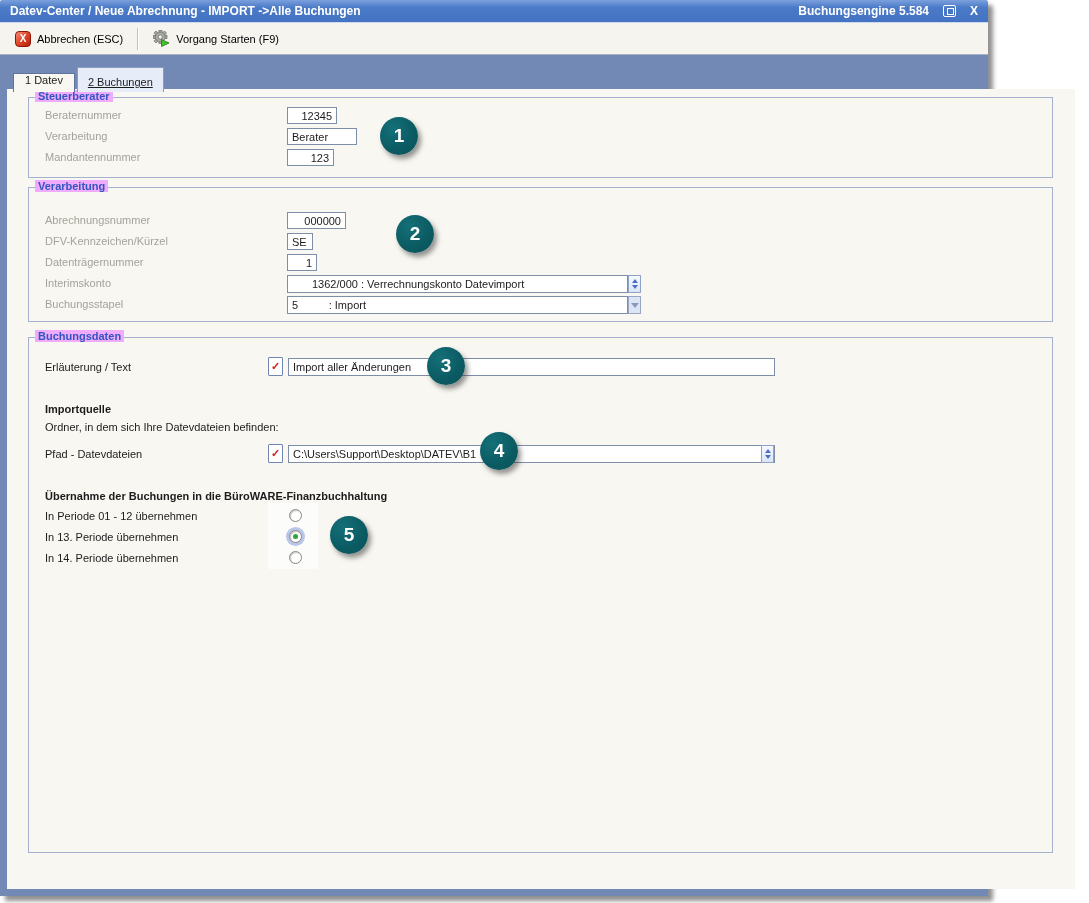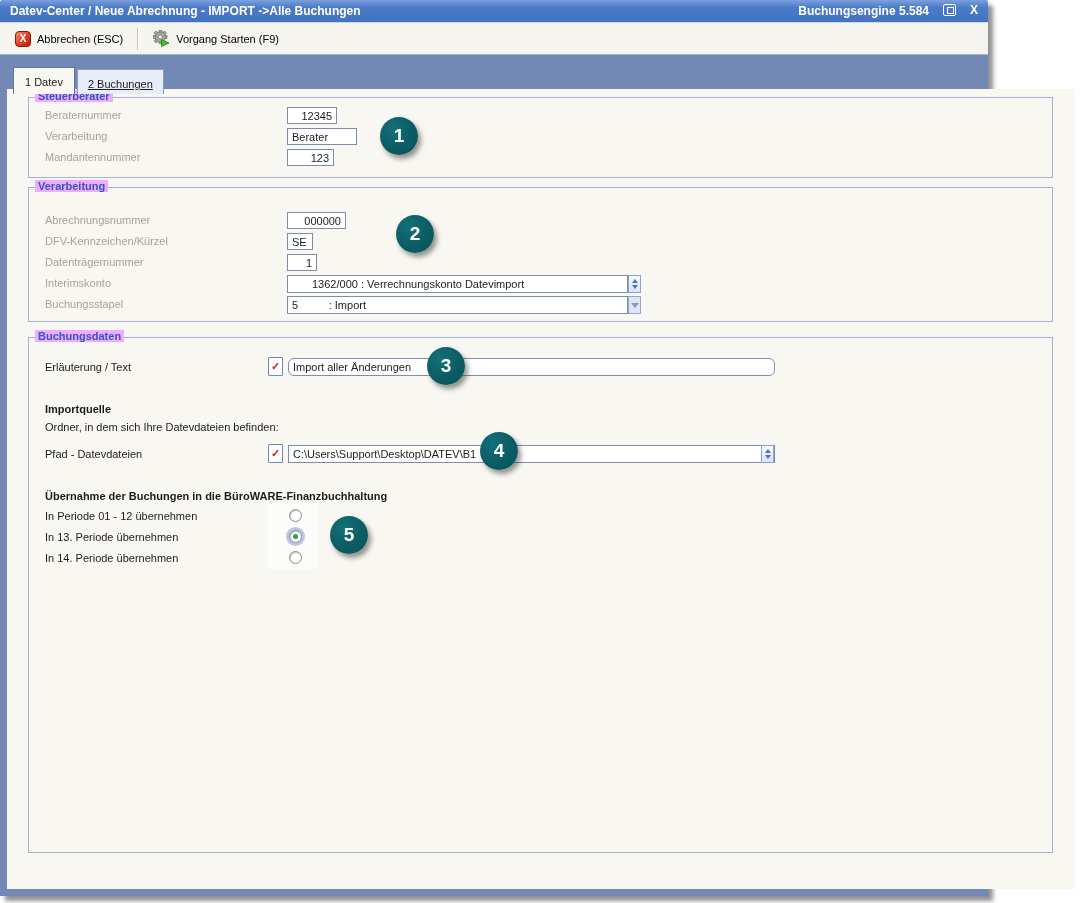--- a/index.html
+++ b/index.html
@@ -16,21 +16,21 @@
   }
   
   .titlebar {
     position:absolute; left:0; top:0; right:0; height:22px;
     background:linear-gradient(to bottom,#7ba0dd 0%,#4b7ac7 35%,#4373c2 100%);
     display:flex; align-items:center; padding:0 10px;
     color:#fff; font-weight:bold; font-size:12px;
     border-radius:3px 3px 0 0;
   }
   .titlebar-title { flex:1; white-space:nowrap; }
-  .titlebar-right { display:flex; gap:14px; }
+  .titlebar-right { display:flex; align-items:center; gap:14px; }
   .restore-icon {
     width:13px; height:12px; border:1px solid #fff; border-radius:2px;
     position:relative; display:inline-block;
   }
   .restore-icon::after {
     content:""; position:absolute; left:3px; top:2px; width:5px; height:5px;
     border:1px solid #fff;
   }
   .close-icon { font-weight:bold; font-size:12px; line-height:12px; }
   
@@ -46,21 +46,21 @@
     border:1px solid #8d1506; color:#fff; font-weight:bold; font-size:10px;
     display:flex; align-items:center; justify-content:center; line-height:10px;
   }
   .tool-sep { width:1px; height:22px; background:#c2c2ba; margin:0 5px; box-shadow:1px 0 0 #ffffff; }
   
   .workspace { position:absolute; left:0; top:56px; right:0; bottom:0; background:#7289b6; }
   .tabs { position:absolute; left:13px; top:11px; display:flex; align-items:flex-end; z-index:3; }
   .tab { cursor:default; white-space:nowrap; }
   .tab.active {
     background:#f8f7f1; border:1px solid #5f739c; border-bottom:none;
-    padding:8px 11px 6px; position:relative; z-index:4;
+    padding:0 11px 6px; position:relative; z-index:4;
   }
   .tab.inactive {
     background:#e7edf8; border:1px solid #8a9cbf; border-bottom:none;
     padding:8px 10px 4px; margin-left:2px;text-decoration:underline;
   }
   .tab .hotkey { text-decoration:underline; }
   .tabpage {
     position:absolute; left:7px; top:33px; width:1068px; height:800px;
     background:#f8f7f1; z-index:2;
   }
@@ -205,21 +205,21 @@
       <div class="drop" style="left:621px; top:207px;">
         <span class="tri"></span>
       </div>
 
       <div class="groupbox" style="left:21px; top:248px; width:1025px; height:516px;">
         <span class="gb-title">Buchungsdaten</span>
       </div>
 
       <span class="flabel dark" style="left:38px; top:272px;">Erläuterung / Text</span>
       <div class="docicon" style="left:261px; top:268px;">✓</div>
-      <div class="inp combo" style="left:281px; top:269px; width:487px;border-radius:6px;">Import aller Änderungen</div>
+      <div class="inp combo" style="left:281px; top:269px; width:487px;">Import aller Änderungen</div>
 
       <span class="heading" style="left:38px; top:314px;">Importquelle</span>
       <span class="flabel dark" style="left:38px; top:332px;">Ordner, in dem sich Ihre Datevdateien befinden:</span>
 
       <span class="flabel dark" style="left:38px; top:359px;">Pfad - Datevdateien</span>
       <div class="docicon" style="left:261px; top:355px;">✓</div>
       <div class="inp combo" style="left:281px; top:356px; width:487px;">C:\Users\Support\Desktop\DATEV\B1</div>
       <div class="spin" style="left:754px; top:356px;">
         <span class="tri-up"></span>
         <span class="tri-down"></span>

